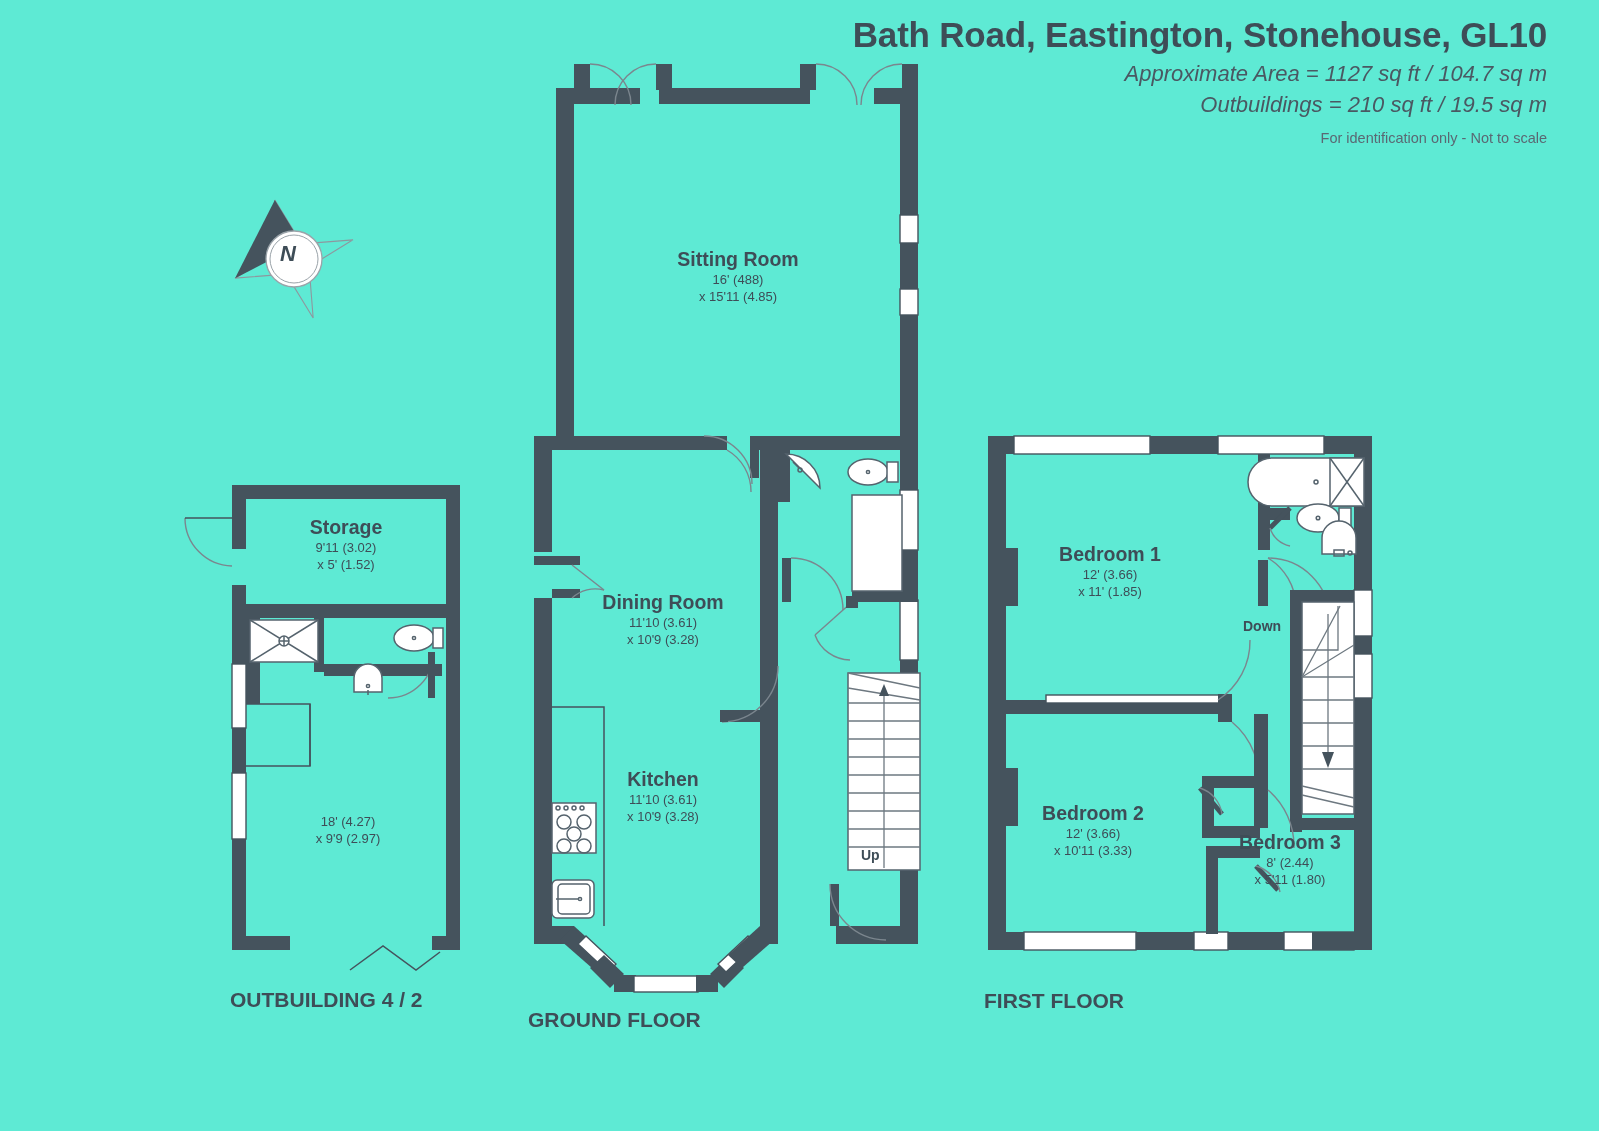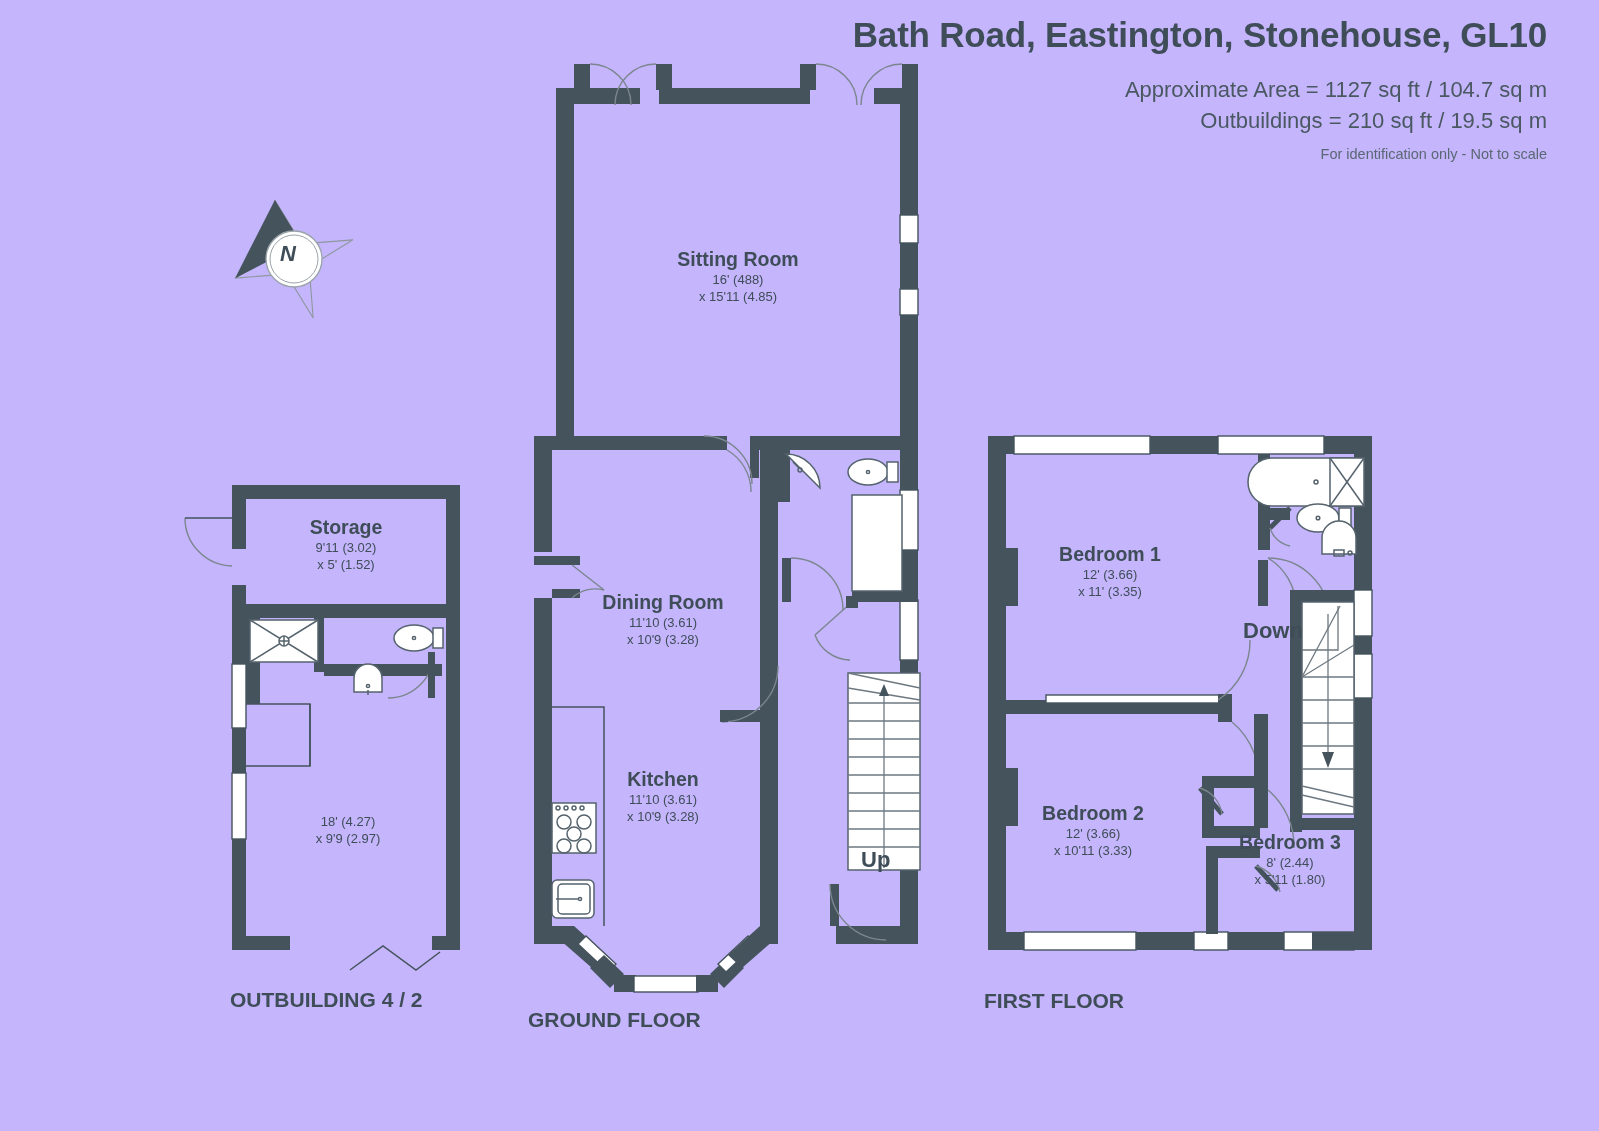--- a/index.html
+++ b/index.html
@@ -5,21 +5,21 @@
   * { box-sizing: border-box; }
   html, body {
     margin: 0; padding: 0;
     background: #ffffff;
     font-family: "Liberation Sans", sans-serif;
   }
   #page {
     position: relative;
     width: 1599px;
     height: 1131px;
-    background: #c4b5fd;
+    background: #5eead4;
     overflow: hidden;
   }
 
   
   #header {
     position: absolute;
     right: 52px;
     top: 16px;
     width: 820px;
     text-align: right;
@@ -31,21 +31,21 @@
     letter-spacing: -0.2px;
     line-height: 1.1;
     white-space: nowrap;
   }
   .area-line {
     font-size: 22px;
     color: #4a5862;
     line-height: 1.36;
     margin-top: 2px;
   }
-  #area-lines { margin-top: 20px; }
+  #area-lines { margin-top: 4px; font-style: italic; }
   #disclaimer {
     font-size: 14.5px;
     color: #5a6873;
     margin-top: 10px;
   }
 
   
   #plan {
     position: absolute;
     left: 0; top: 0;
@@ -72,21 +72,21 @@
   }
   .floor-title {
     position: absolute;
     font-size: 21px;
     font-weight: bold;
     color: #3e4d57;
     white-space: nowrap;
   }
   .dir-label {
     position: absolute;
-    font-size: 22px;
+    font-size: 14px;
     font-weight: bold;
     color: #3e4d57;
   }
 
   
   #footer { position: absolute; left: 0; top: 1018px; width: 1599px; height: 113px; }
 
   
   #compass-n {
     position: absolute;
@@ -446,21 +446,21 @@
     <span class="rname">Kitchen</span>
     <span class="rdim">11'10 (3.61)</span>
     <span class="rdim">x 10'9 (3.28)</span>
   </div>
   <div class="dir-label" style="left:861px; top:847px;">Up</div>
   <div class="floor-title" style="left:528px; top:1008px;">GROUND FLOOR</div>
 
   <div class="plan-label" style="left:1012px; top:542px; width:196px;">
     <span class="rname">Bedroom 1</span>
     <span class="rdim">12' (3.66)</span>
-    <span class="rdim">x 11' (3.35)</span>
+    <span class="rdim">x 11' (1.85)</span>
   </div>
   <div class="plan-label" style="left:995px; top:801px; width:196px;">
     <span class="rname">Bedroom 2</span>
     <span class="rdim">12' (3.66)</span>
     <span class="rdim">x 10'11 (3.33)</span>
   </div>
   <div class="plan-label" style="left:1192px; top:830px; width:196px;">
     <span class="rname">Bedroom 3</span>
     <span class="rdim">8' (2.44)</span>
     <span class="rdim">x 5'11 (1.80)</span>

